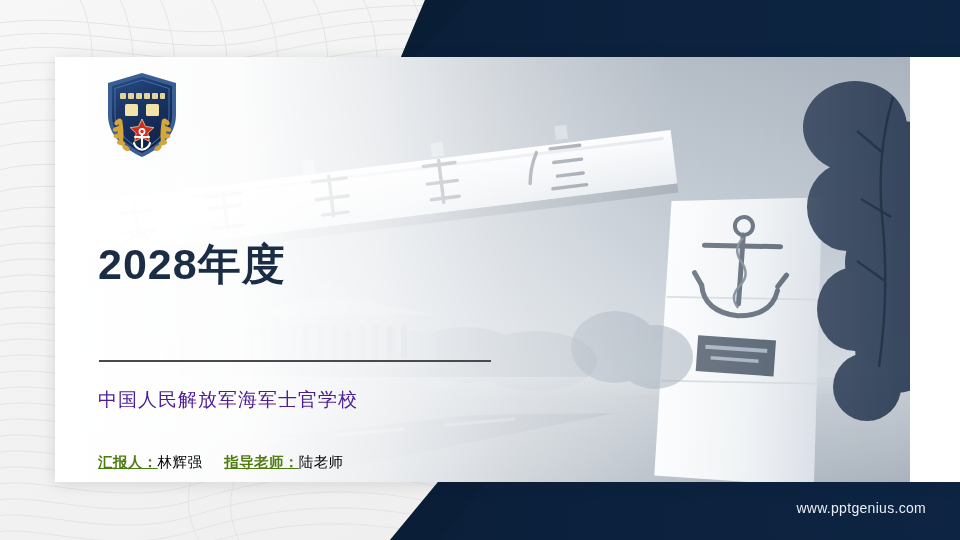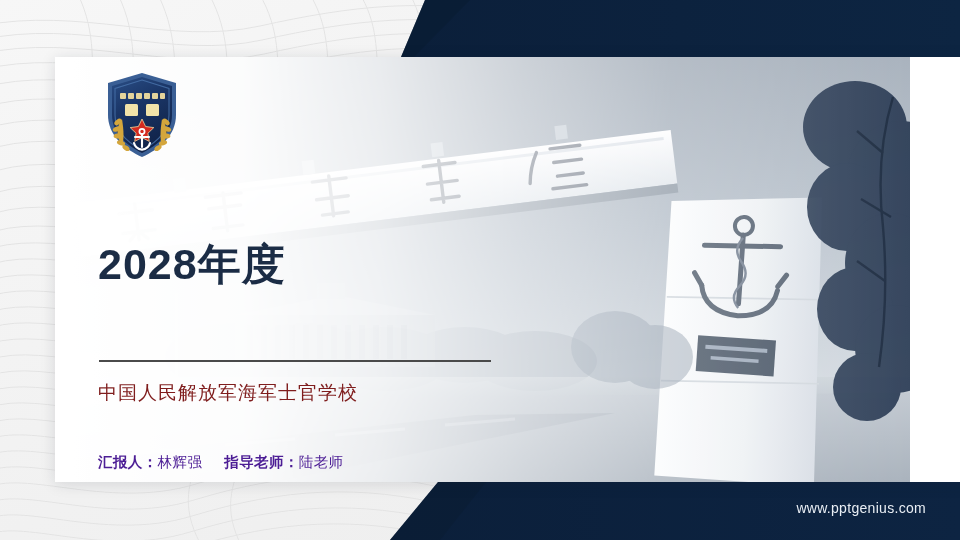--- a/index.html
+++ b/index.html
@@ -85,37 +85,37 @@
     white-space:nowrap;
   }
   .divider {
     position:absolute;
     left:44px; top:303px;
     width:392px; height:2px;
     background:#4a4a4a;
   }
   .subtitle {
     position:absolute;
-    left:43px; top:323px;
+    left:43px; top:330px;
     font-size:19px;
-    color:#7f1d1d;
+    color:#4c1d95;
     letter-spacing:1px;
     white-space:nowrap;
   }
 
   .meta {
     position:absolute;
     left:43px; top:396px;
     font-size:14.5px;
     color:#3a3a3a;
     white-space:nowrap;
     letter-spacing:0.4px;
   }
-  .meta .lbl { font-weight:bold; color:#4c1d95; }
-  .meta .val { color:#4c1d95; }
+  .meta .lbl { font-weight:bold; color:#4d7c0f;text-decoration:underline; }
+  .meta .val { color:#000000; }
   .meta .gap { display:inline-block; width:22px; }
 
   
   .footer-url {
     position:absolute;
     right:34px; bottom:24px;
     color:#e9eef4;
     font-size:14px;
     letter-spacing:0.3px;
     z-index:5;

